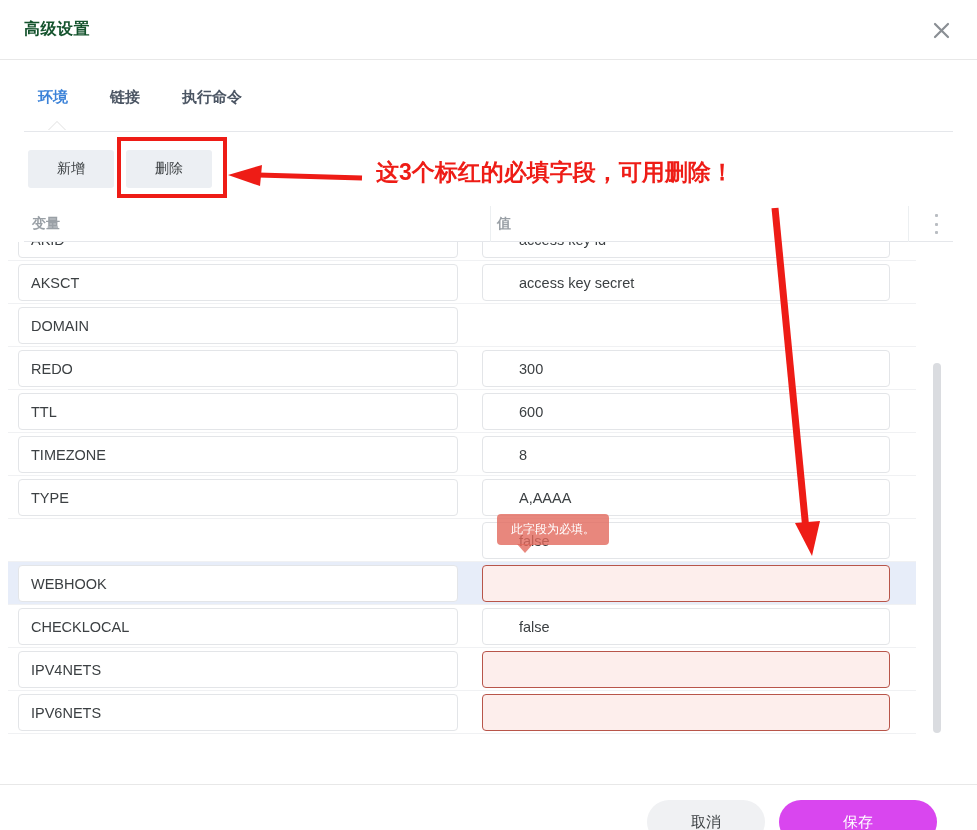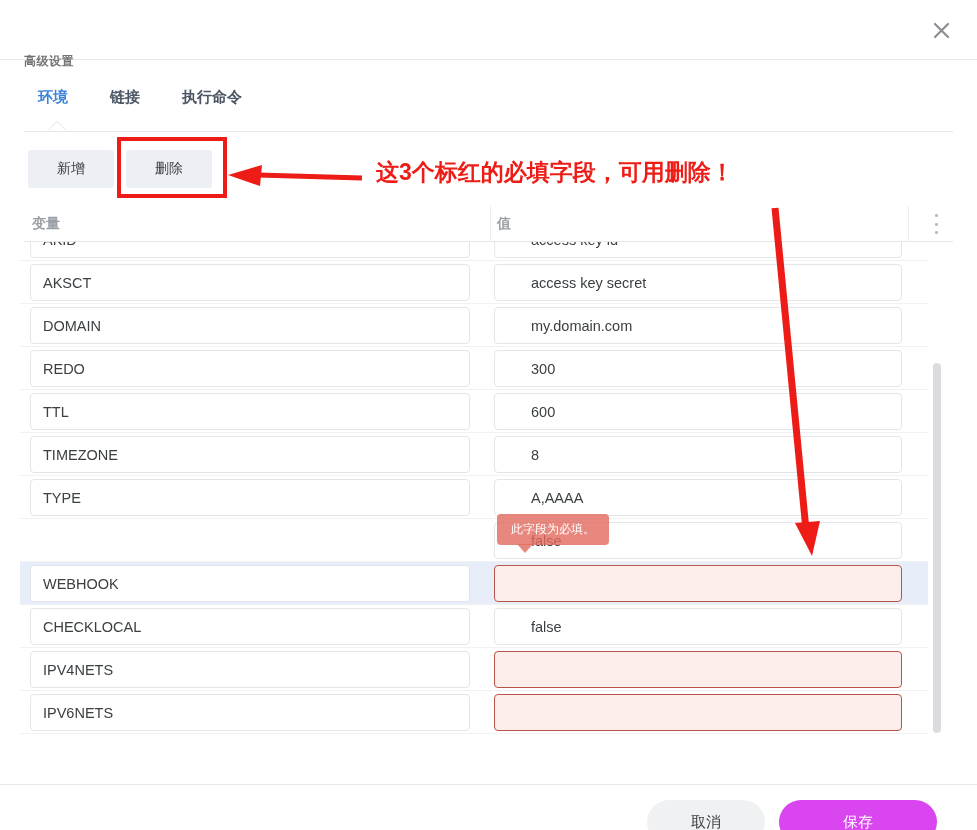--- a/index.html
+++ b/index.html
@@ -17,23 +17,22 @@
 
   
   .titlebar {
     position: absolute; left: 0; top: 0;
     width: 977px; height: 60px;
     border-bottom: 1px solid #e8e8e8;
     background: #fff;
   }
   .title-text {
     position: absolute; left: 24px; top: 19px;
-    font-size: 12px; font-weight: bold; color: #737373;
+    font-size: 16px; font-weight: bold; color: #14532d;
     letter-spacing: .5px;
-    margin-top: 34px;
   }
   .close-btn {
     position: absolute; right: 20px; top: 14px;
     width: 32px; height: 32px;
     display: flex; align-items: center; justify-content: center;
     cursor: pointer;
   }
   .close-btn svg { display: block; }
 
   
@@ -110,21 +109,21 @@
     display: block; width: 3px; height: 3px;
     background: #b9bdc2; border-radius: 1px;
   }
 
   .table-body {
     position: absolute; left: 0; top: 242px;
     width: 977px; height: 495px;
     overflow: hidden;
   }
   .row {
-    position: absolute; left: 20px;
+    position: absolute; left: 8px;
     width: 908px; height: 43px;
     border-bottom: 1px solid #f0f1f3;
   }
   .row.selected { background: #e7edf9; }
   .cell-input {
     position: absolute; top: 3px;
     height: 37px;
     border: 1px solid #e3e5e8;
     border-radius: 4px;
     background: #fff;
@@ -258,21 +257,20 @@
       <div class="row" style="top: -24px;">
         <input class="cell-input cell-var" value="AKID" style="">
         <input class="cell-input cell-val" value="access key id" style="">
       </div>
       <div class="row" style="top: 19px;">
         <input class="cell-input cell-var" value="AKSCT" style="">
         <input class="cell-input cell-val" value="access key secret" style="">
       </div>
       <div class="row" style="top: 62px;">
         <input class="cell-input cell-var" value="DOMAIN" style="">
-        <input class="cell-input cell-val" value="my.domain.com" style="">
       </div>
       <div class="row" style="top: 105px;">
         <input class="cell-input cell-var" value="REDO" style="">
         <input class="cell-input cell-val" value="300" style="">
       </div>
       <div class="row" style="top: 148px;">
         <input class="cell-input cell-var" value="TTL" style="">
         <input class="cell-input cell-val" value="600" style="">
       </div>
       <div class="row" style="top: 191px;">

